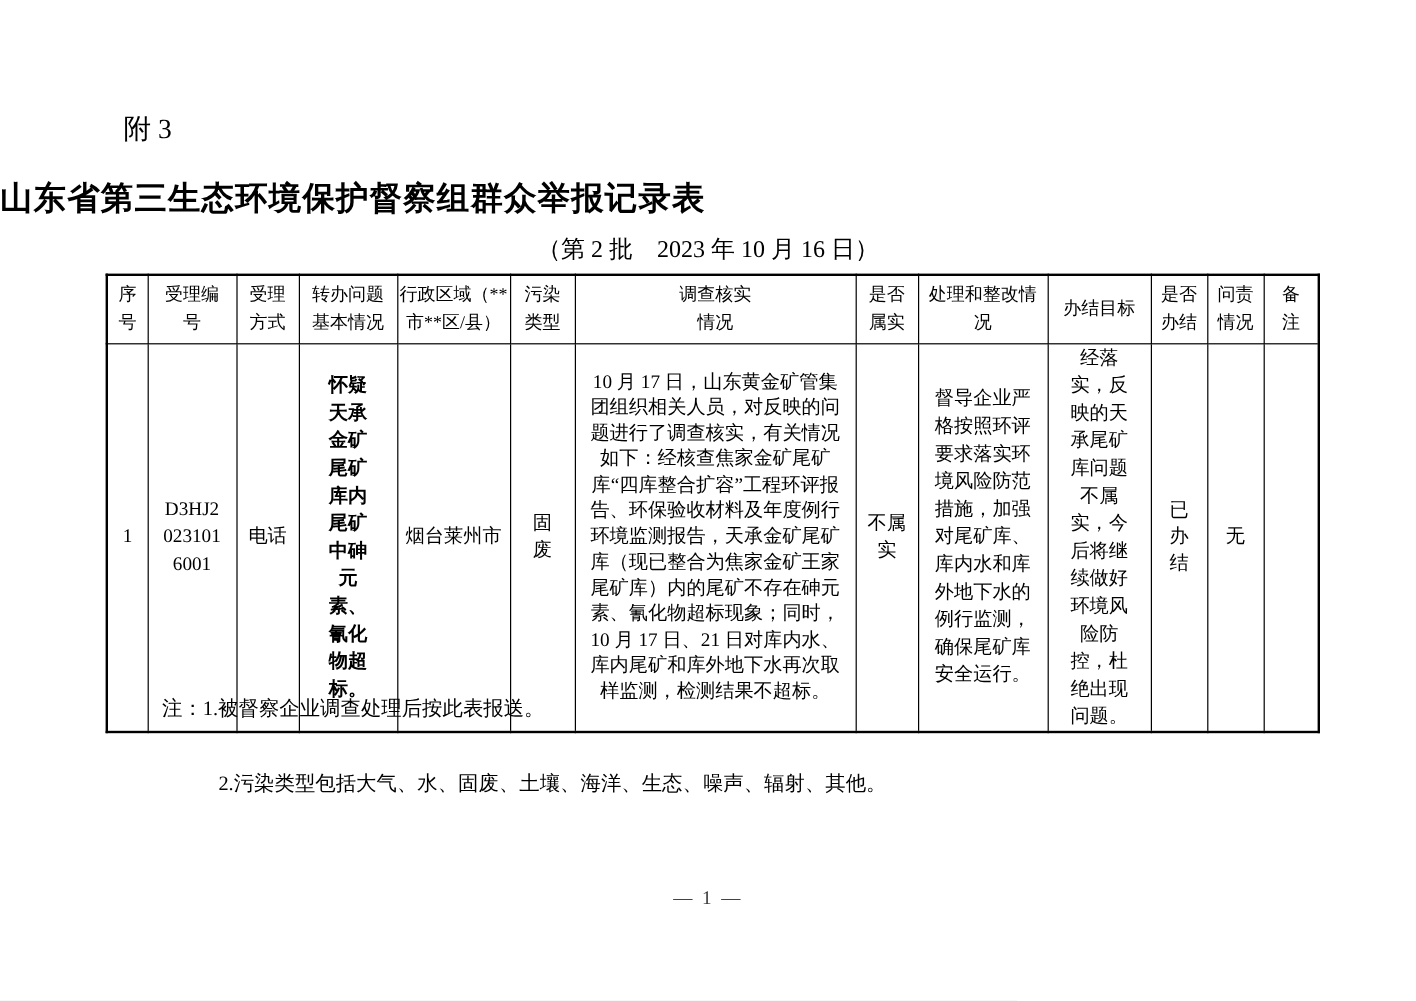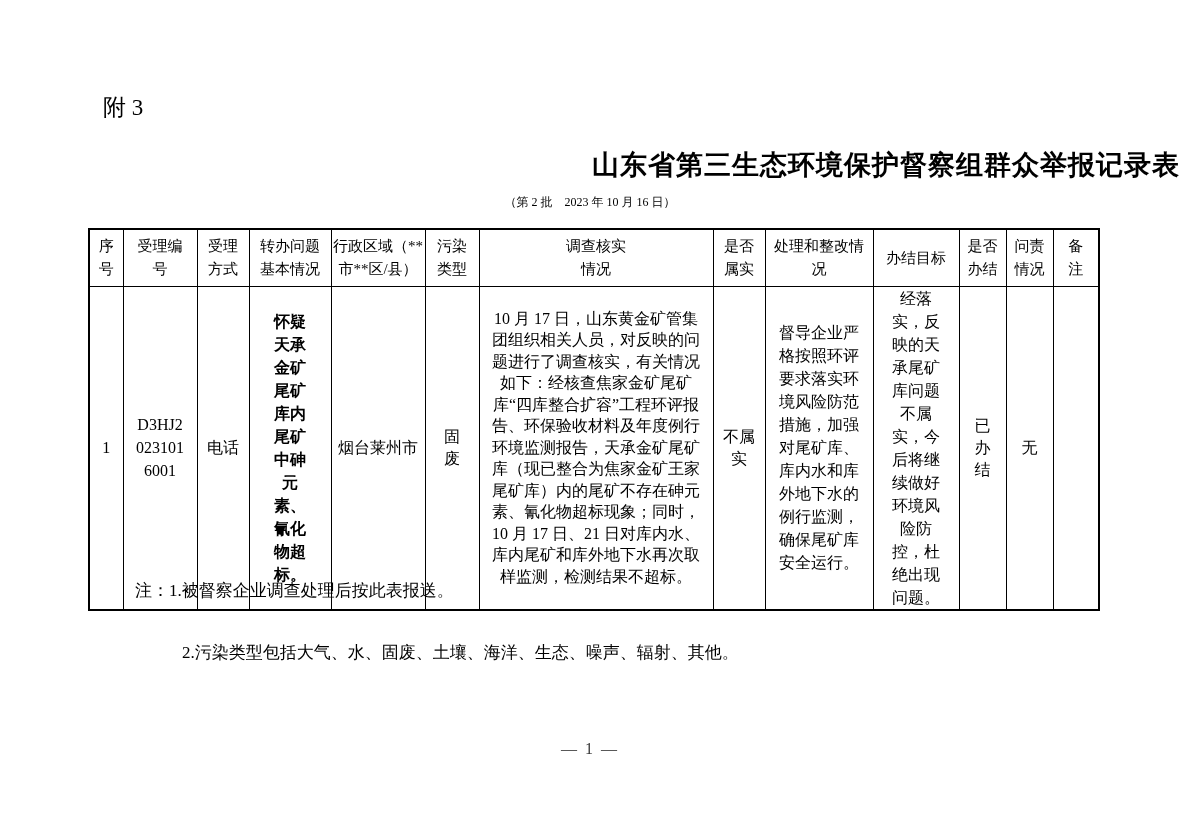--- a/index.html
+++ b/index.html
@@ -12,30 +12,30 @@
     color:#000;
     overflow:hidden;
     margin:0 auto;
   }
   .attachment {
     position:absolute; left:103px; top:92px;
     font-size:23px;
   }
   .doc-title {
     position:absolute; left:0; right:0; top:147px;
-    text-align:right;
+    text-align:left;
     font-family:"Liberation Sans", sans-serif;
     font-weight:bold;
     font-size:27px;
     letter-spacing:1px;
   }
   .doc-subtitle {
     position:absolute; left:0; right:0; top:194px;
     text-align:center;
-    font-size:12px;
+    font-size:20px;
   }
   table.report {
     position:absolute; left:88px; top:228px;
     width:1010px;
     border-collapse:collapse;
     table-layout:fixed;
     border:2px solid #000;
   }
   table.report th, table.report td {
     border:1px solid #000;

